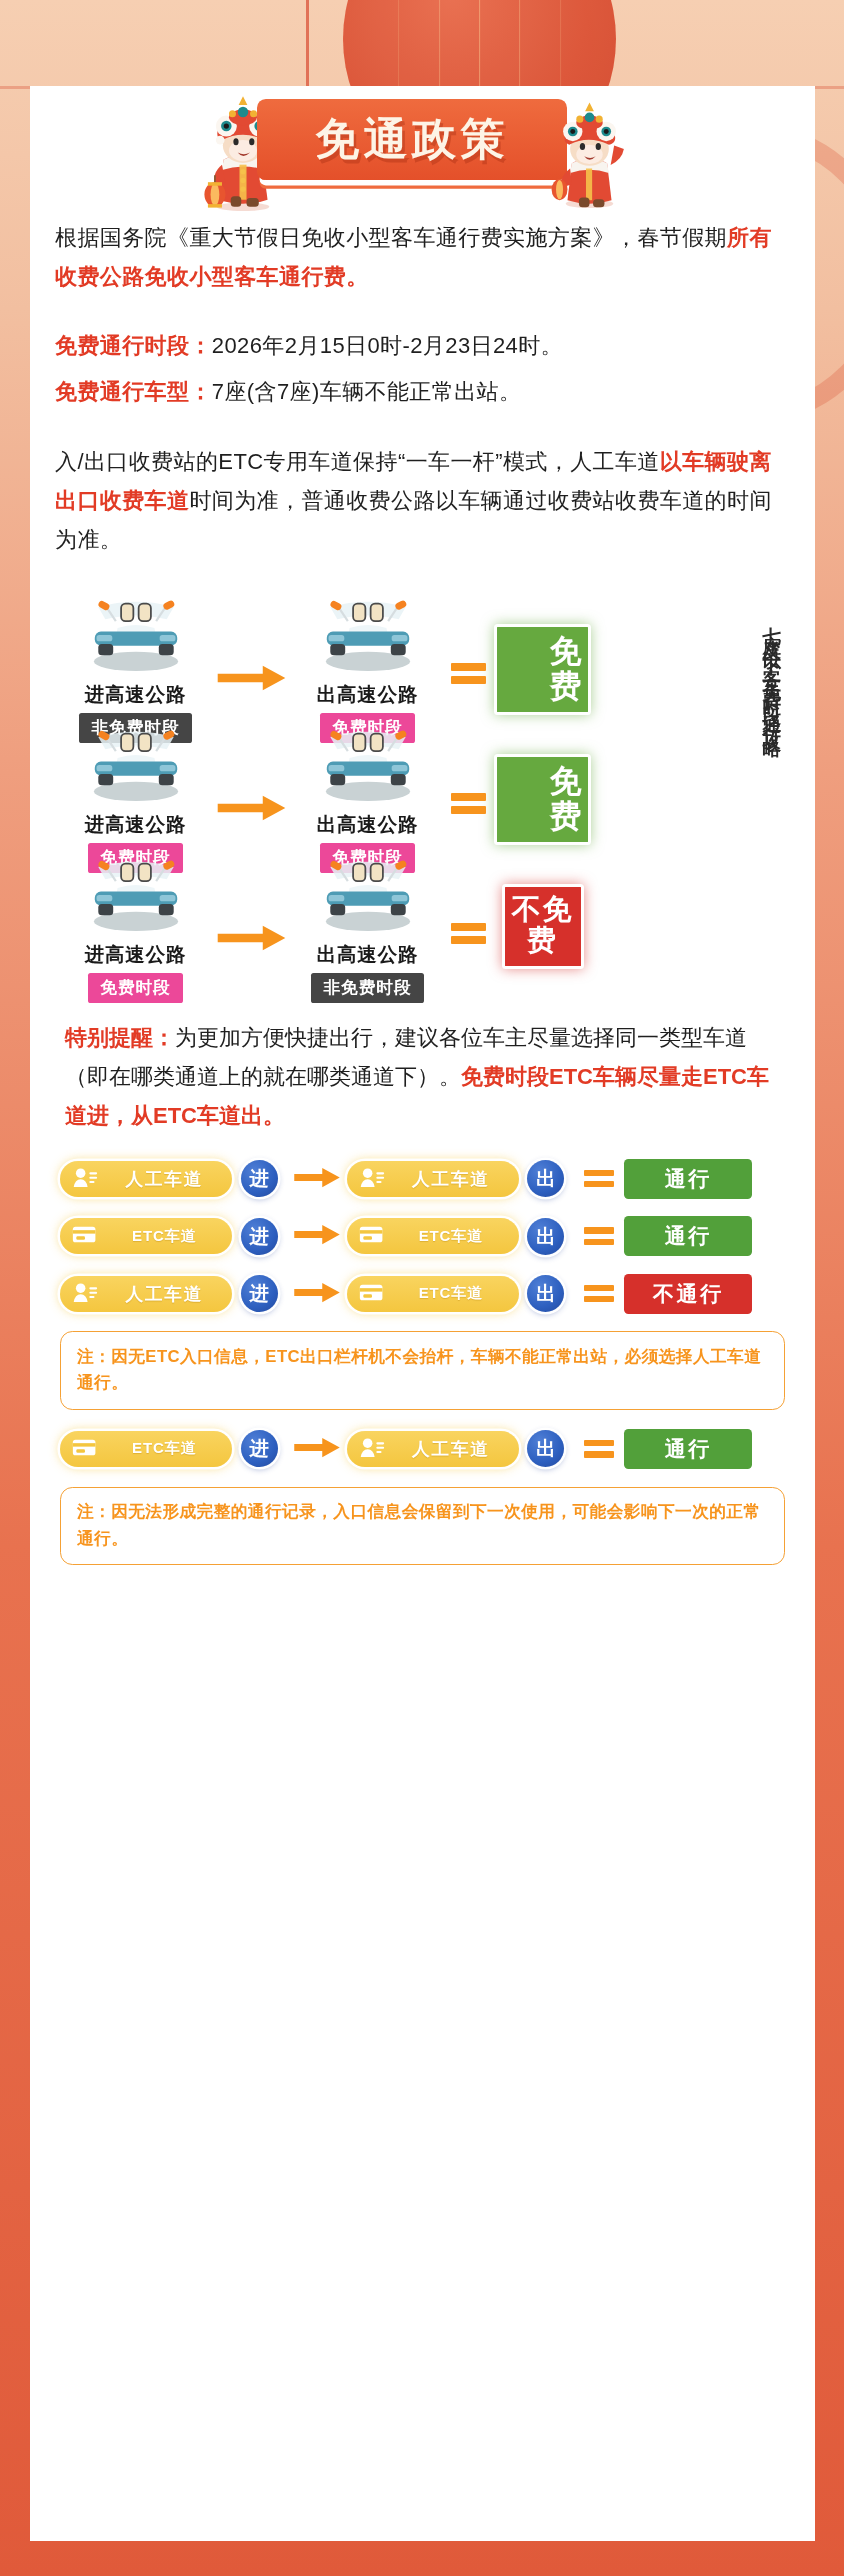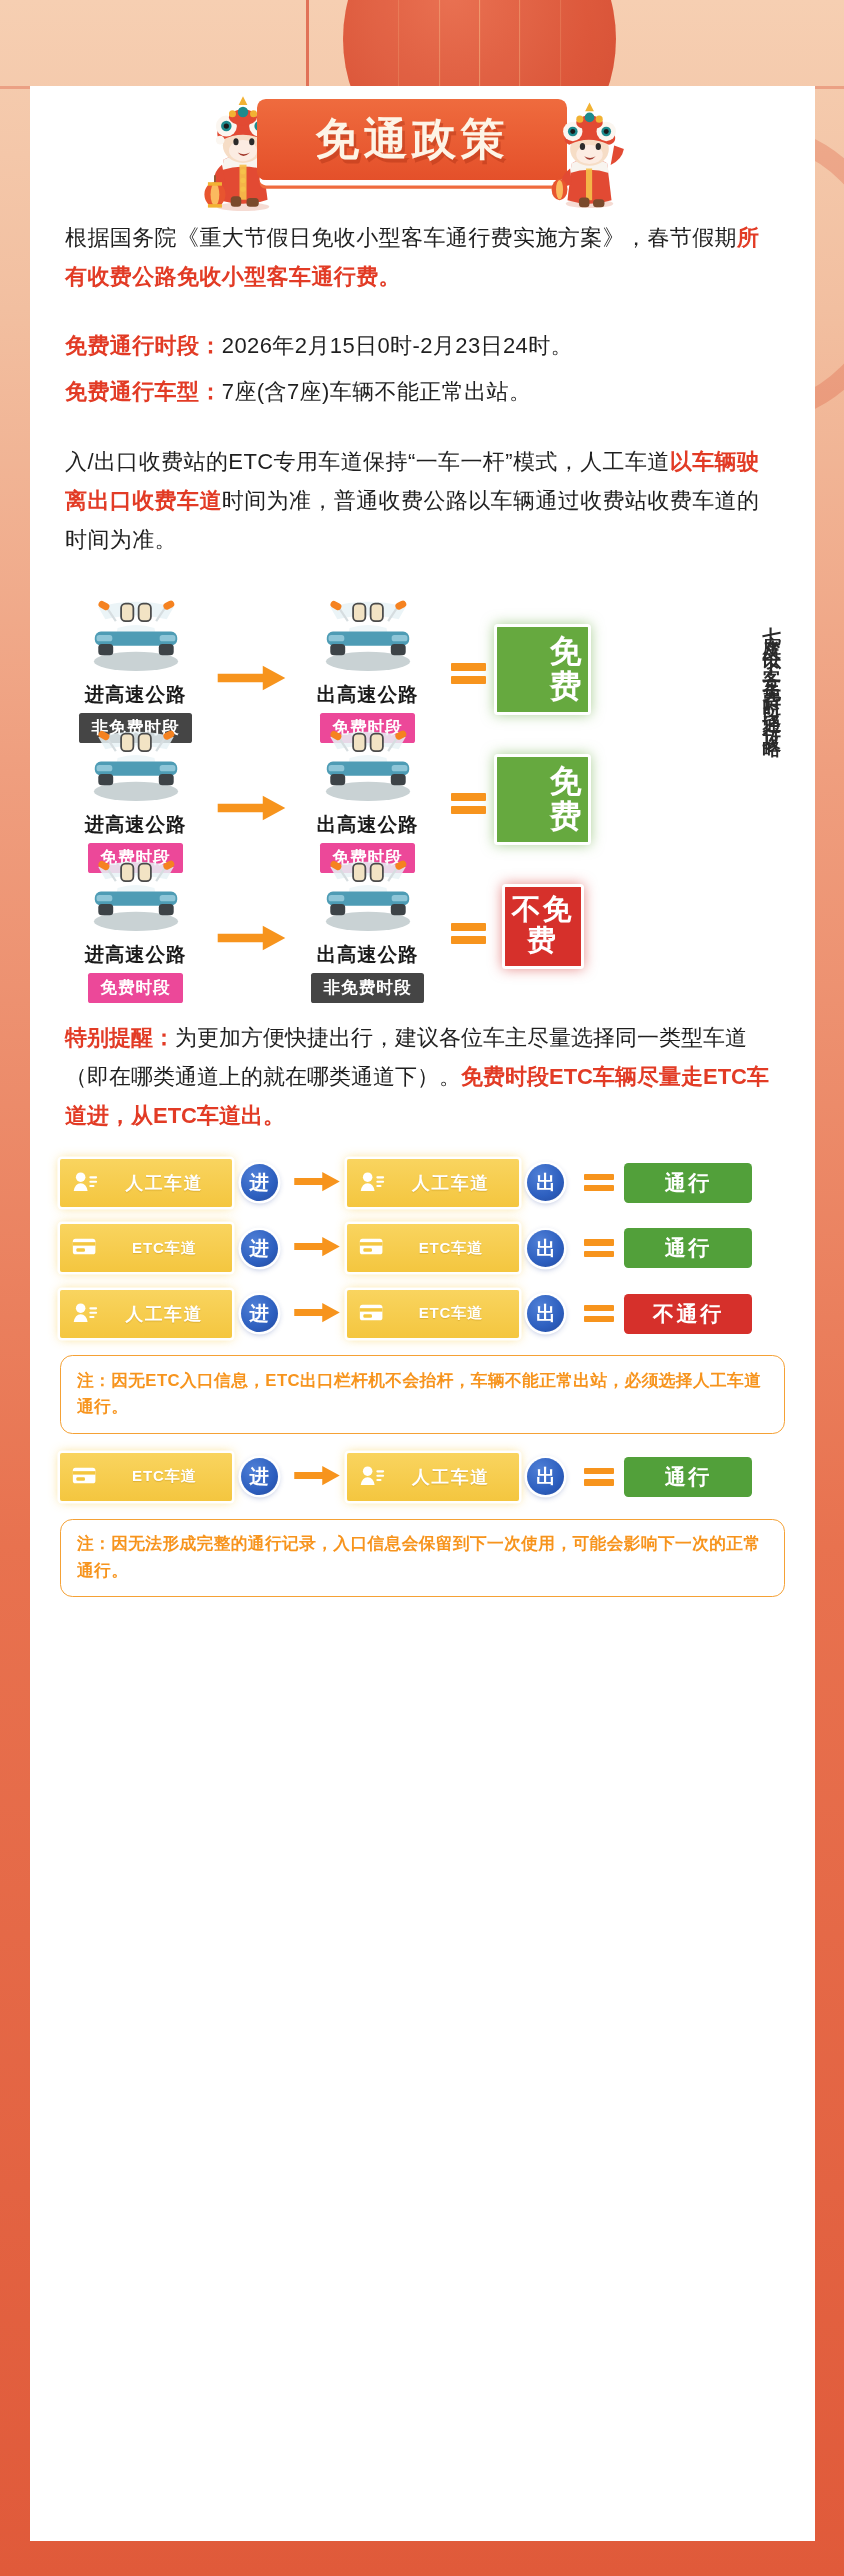--- a/index.html
+++ b/index.html
@@ -94,21 +94,21 @@
     text-shadow: 2.6px 3.5px 0 rgba(160,40,15,.35);
     font-family: "Liberation Sans", "DejaVu Sans", sans-serif;
   }
   
   .mascot { position: absolute; }
   .mascot.left  { left: 160px; top: 5.3px; }
   .mascot.right { left: 510px; top: 12.3px; }
 
   
   .body-text {
-    padding: 0 35px;
+    padding: 0 25px;
     font-size: 22px;
     line-height: 1.78;
     color: #1f1f1f;
     letter-spacing: 0.4px;
   }
   .para { margin: 0 0 7px 0; }
   .para.gap-top { margin-top: 30px; }
   .hl { color: #e23b25; font-weight: bold; }
   .lbl { color: #e23b25; font-weight: bold; }
 
@@ -229,22 +229,22 @@
   .lanes {
     padding: 23px 30px 0 30px;
   }
   .lane-row {
     display: flex;
     align-items: center;
     margin-bottom: 17.6px;
   }
   .lane-pill {
     width: 172px;
-    height: 48px;
-    border-radius: 2px;
+    height: 36px;
+    border-radius: 18px;
     background: linear-gradient(180deg,#f9d45f 0%, #f4c63f 100%);
     box-shadow: 0 0 0 2.6px #ffffff, 0 0 10.6px rgba(246,200,66,.75);
     display: flex;
     align-items: center;
     gap: 10.6px;
     padding: 0 12.3px;
     box-sizing: border-box;
   }
   .lane-pill .lane-text {
     color: #ffffff;

